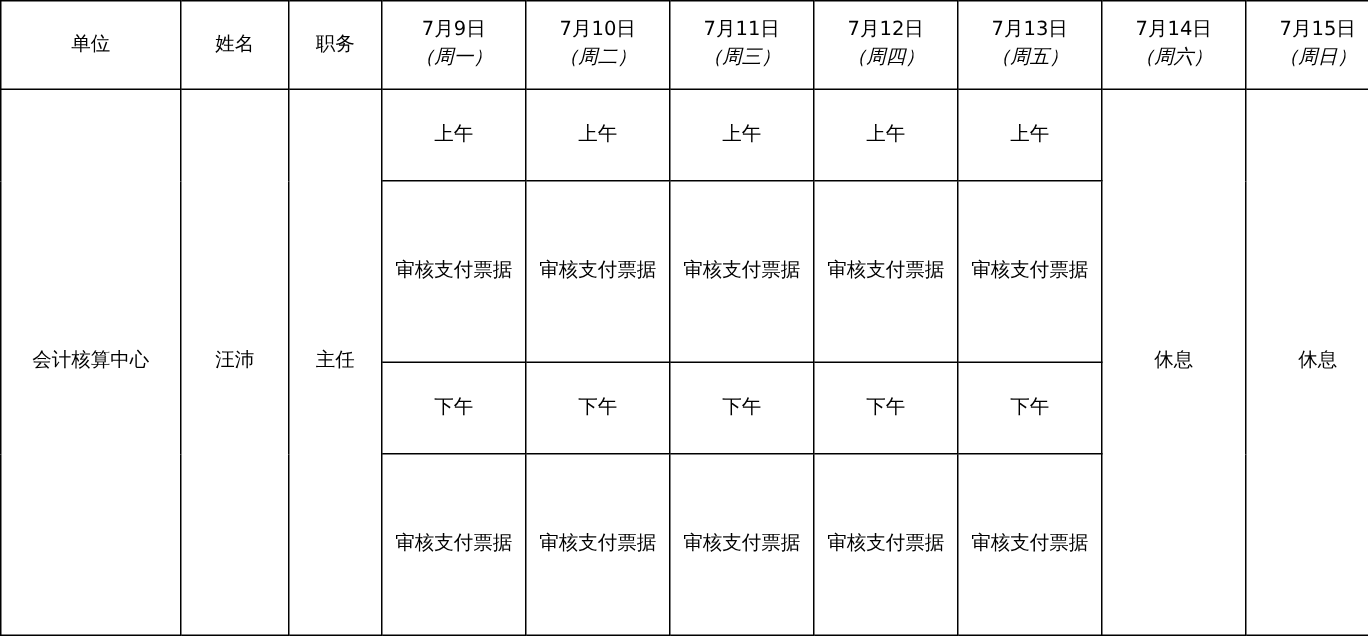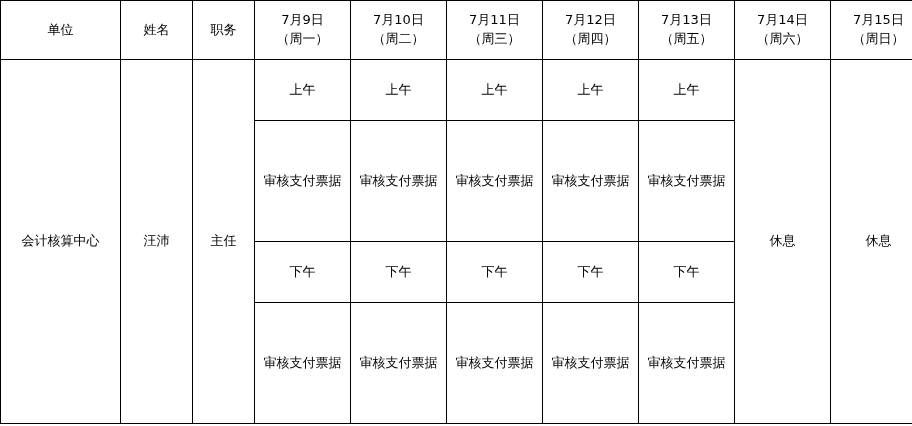--- a/index.html
+++ b/index.html
@@ -41,24 +41,25 @@
 
   thead td {
     height: 54px;
     font-size: 13.5px;
   }
   .day-head {
     white-space: nowrap;
     margin-left: 16px;
   }
   .day-head .d1 { display: block; }
-  .day-head .d2 { display: block; }
+  .day-head .d2 { display: block; font-style: italic; }
 
   .unit-cell, .name-cell, .title-cell {
     font-size: 13px;
+    font-family: Liberation Mono, monospace;
   }
   .slot-label {
     height: 56px;
   }
   .task-cell {
     height: 116px;
   }
   .rest-cell {
     vertical-align: top;
     padding-top: 8px;

